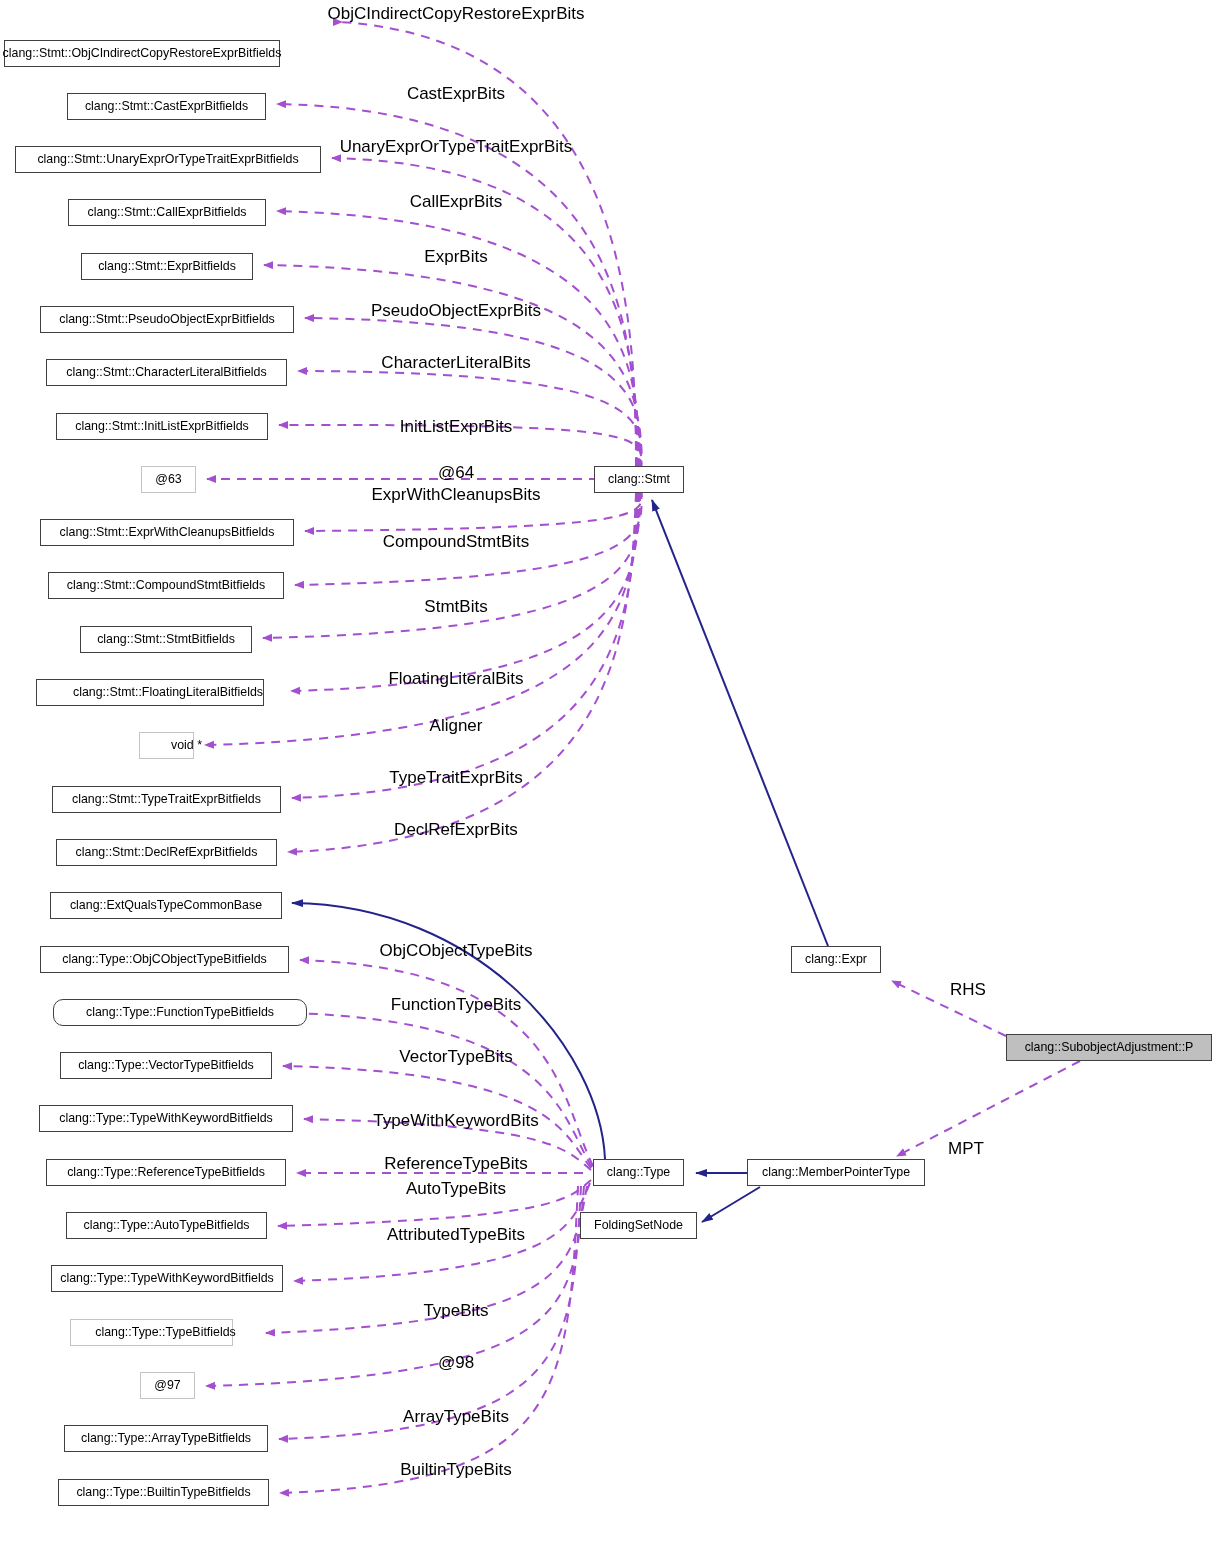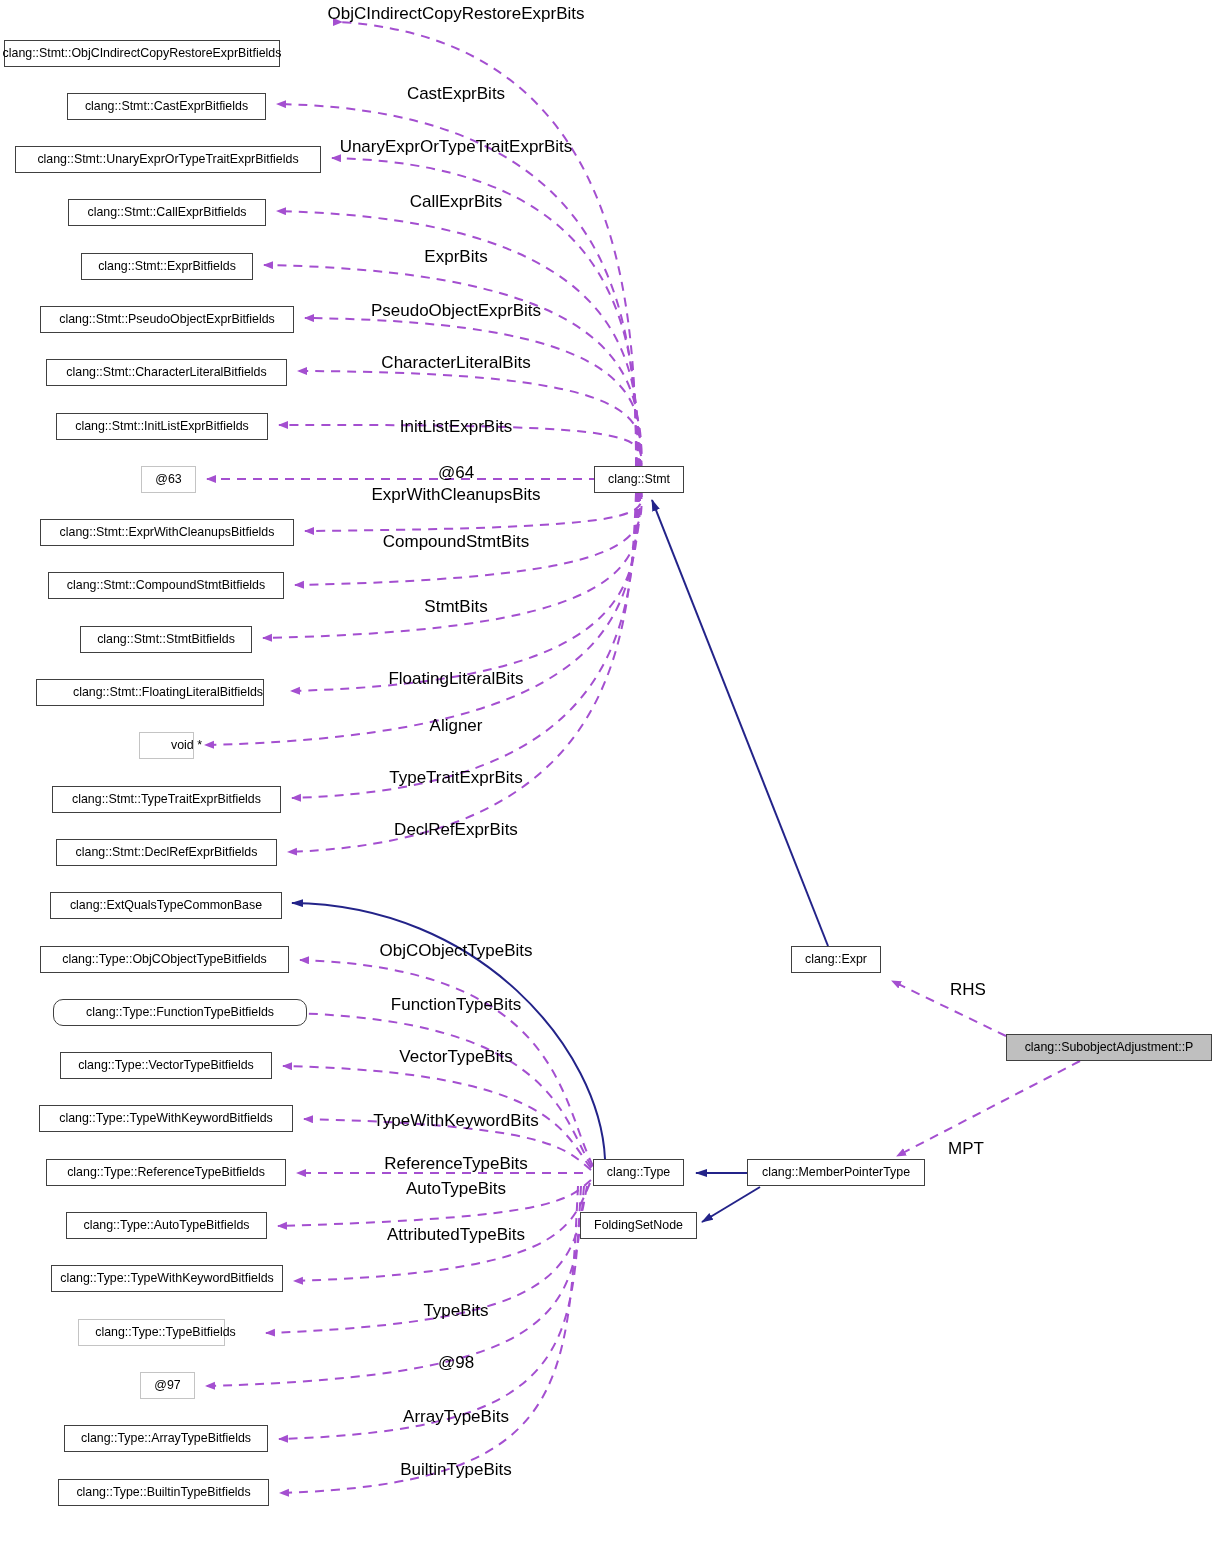--- a/index.html
+++ b/index.html
@@ -120,21 +120,21 @@
       <div class="node" style="left: 52px; top: 786px; width: 229px;">clang::Stmt::TypeTraitExprBitfields</div>
       <div class="node" style="left: 56px; top: 839px; width: 221px;">clang::Stmt::DeclRefExprBitfields</div>
       <div class="node" style="left: 50px; top: 892px; width: 232px;">clang::ExtQualsTypeCommonBase</div>
       <div class="node" style="left: 40px; top: 946px; width: 249px;">clang::Type::ObjCObjectTypeBitfields</div>
       <div class="node" style="left: 53px; top: 999px; width: 254px; border-radius: 10px;">clang::Type::FunctionTypeBitfields</div>
       <div class="node" style="left: 60px; top: 1052px; width: 212px;">clang::Type::VectorTypeBitfields</div>
       <div class="node" style="left: 39px; top: 1105px; width: 254px;">clang::Type::TypeWithKeywordBitfields</div>
       <div class="node" style="left: 46px; top: 1159px; width: 240px;">clang::Type::ReferenceTypeBitfields</div>
       <div class="node" style="left: 66px; top: 1212px; width: 201px;">clang::Type::AutoTypeBitfields</div>
       <div class="node" style="left: 51px; top: 1265px; width: 232px;">clang::Type::TypeWithKeywordBitfields</div>
-      <div class="node gray" style="left: 78px; top: 1319px; width: 147px; padding-left: 28px;">clang::Type::TypeBitfields</div>
+      <div class="node gray" style="left: 70px; top: 1319px; width: 163px; padding-left: 28px;">clang::Type::TypeBitfields</div>
       <div class="node gray" style="left: 140px; top: 1372px; width: 55px;">@97</div>
       <div class="node" style="left: 64px; top: 1425px; width: 204px;">clang::Type::ArrayTypeBitfields</div>
       <div class="node" style="left: 58px; top: 1479px; width: 211px;">clang::Type::BuiltinTypeBitfields</div>
       <div class="node" style="left: 594px; top: 466px; width: 90px;">clang::Stmt</div>
       <div class="node" style="left: 791px; top: 946px; width: 90px;">clang::Expr</div>
       <div class="node" style="left: 593px; top: 1159px; width: 91px;">clang::Type</div>
       <div class="node" style="left: 580px; top: 1212px; width: 117px;">FoldingSetNode</div>
       <div class="node" style="left: 747px; top: 1159px; width: 178px;">clang::MemberPointerType</div>
       <div class="node hl" style="left: 1006px; top: 1034px; width: 206px;">clang::SubobjectAdjustment::P</div>
     </div>

